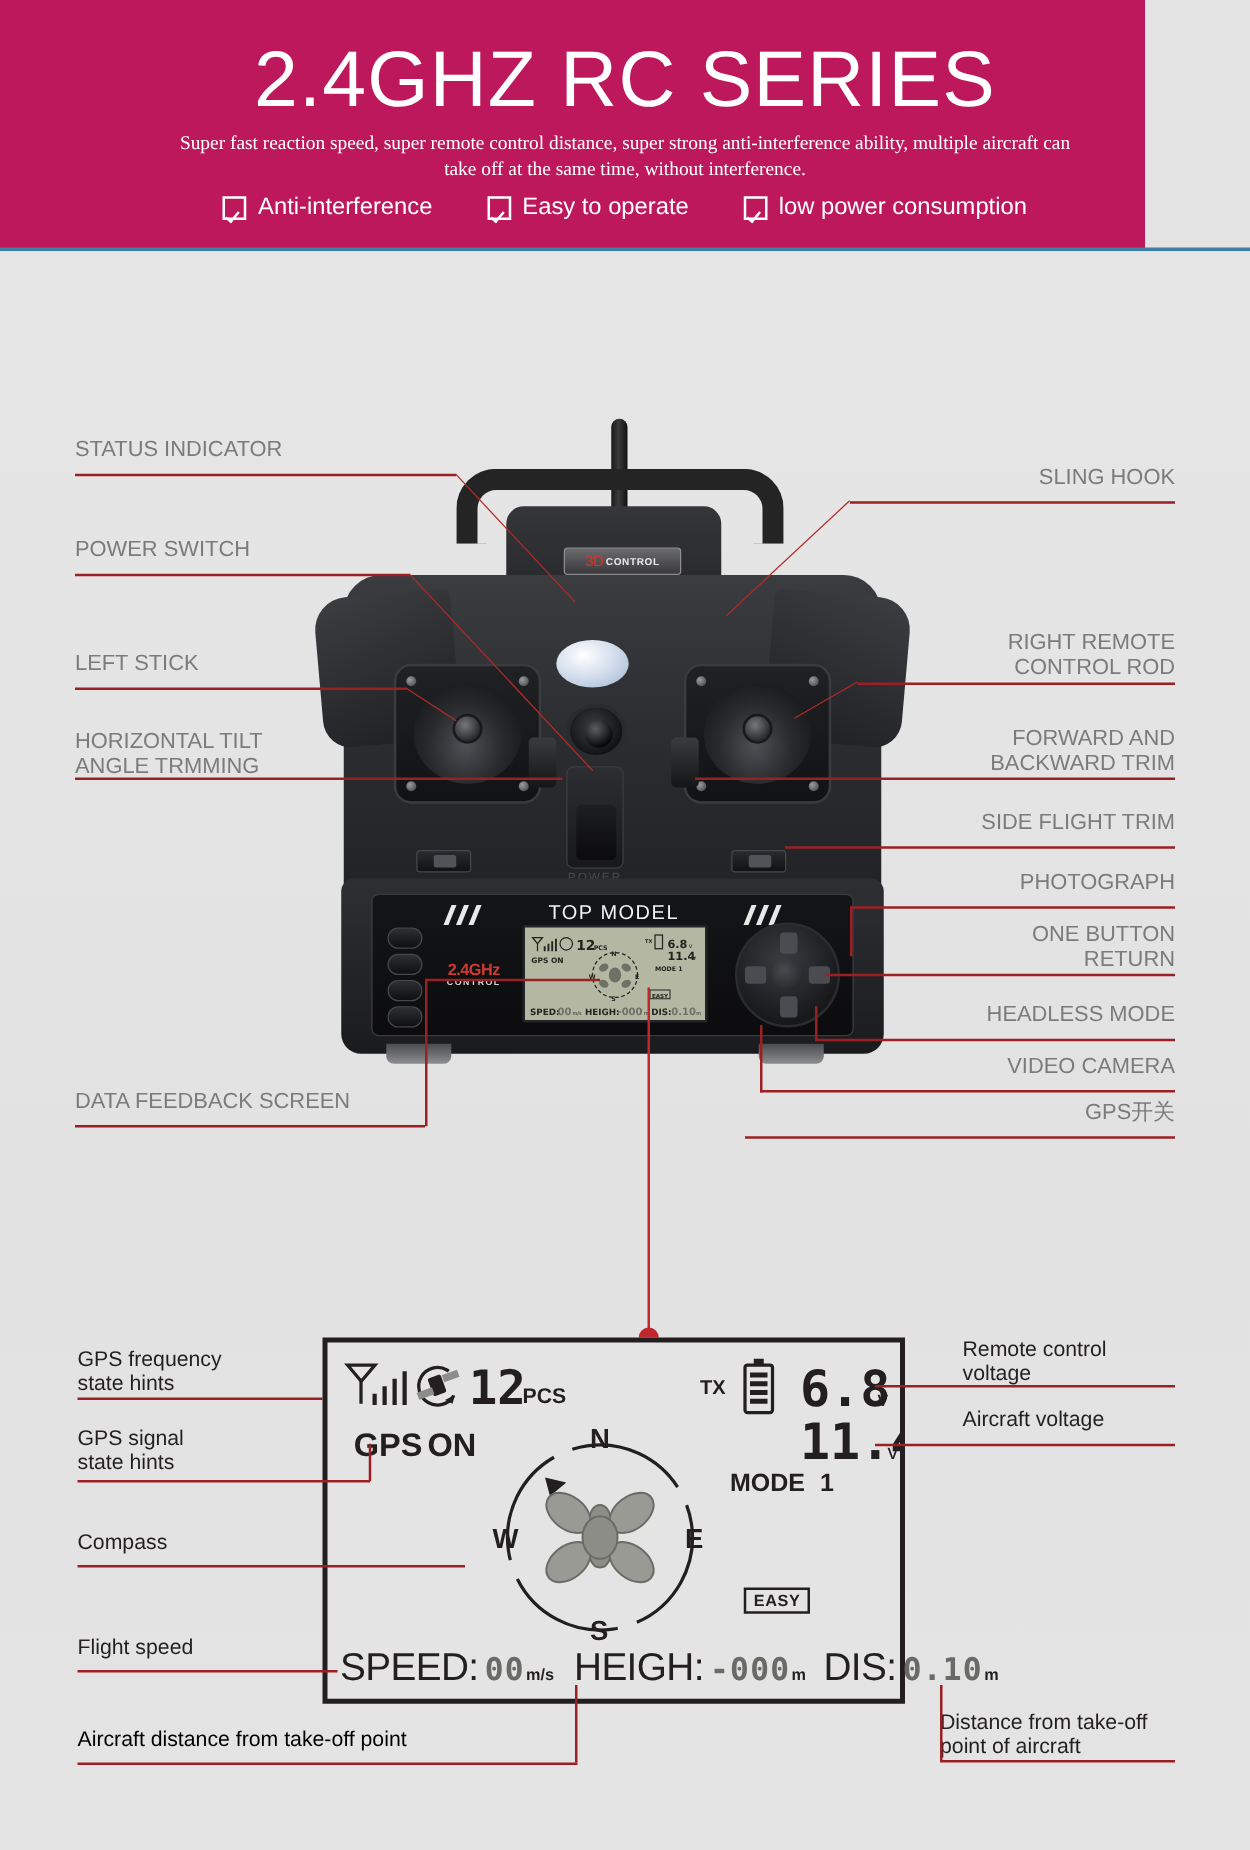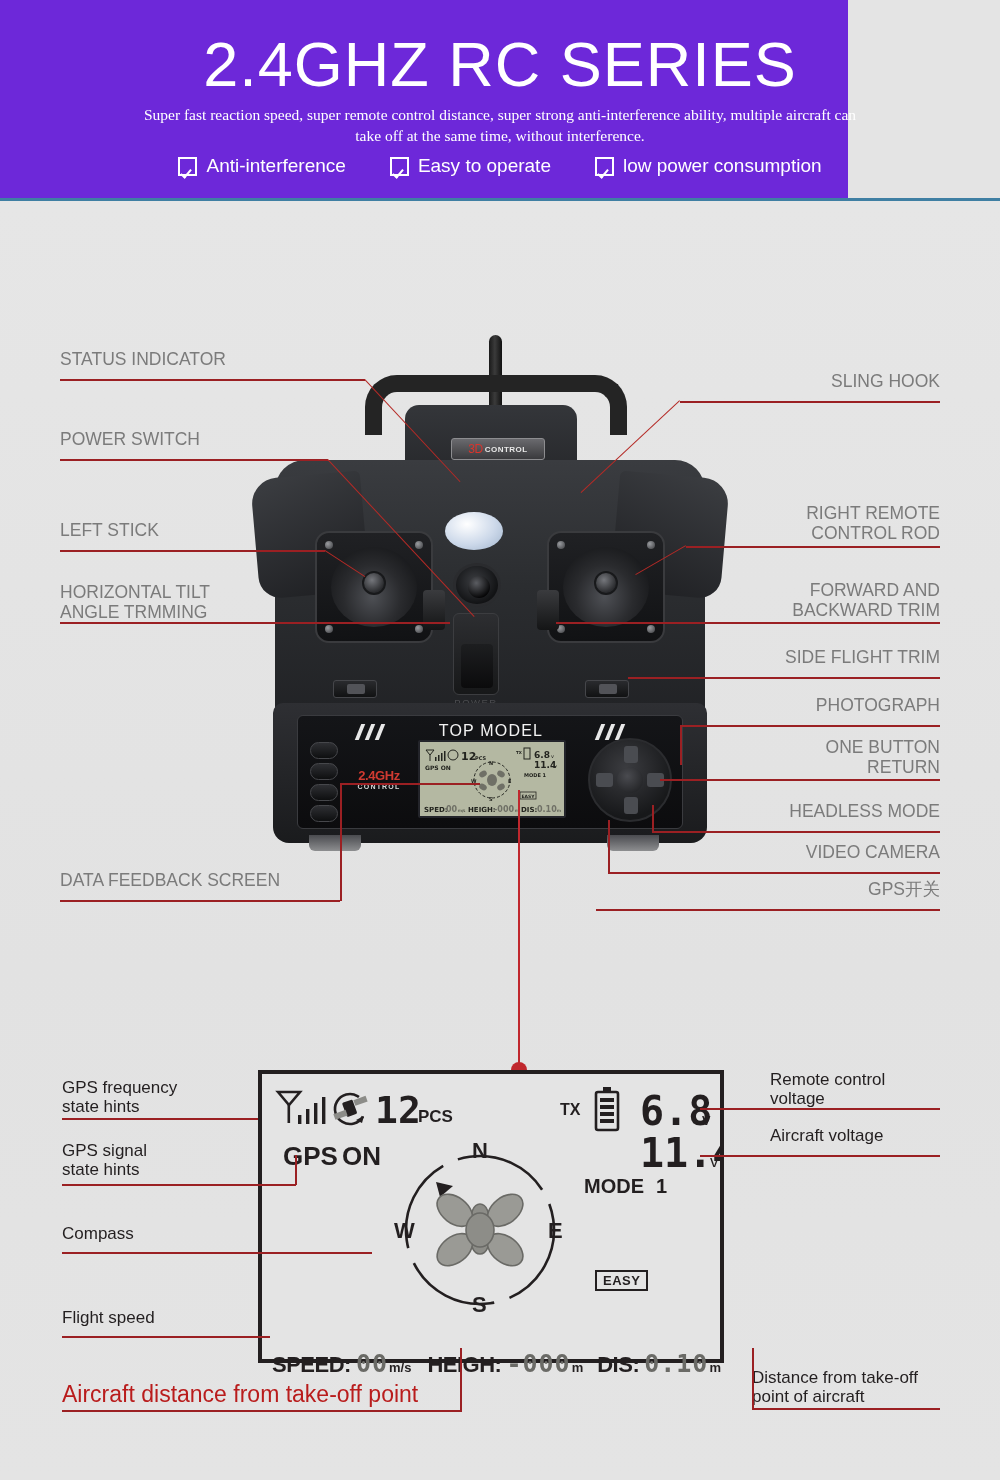--- a/index.html
+++ b/index.html
@@ -4,22 +4,22 @@
 <style>
   html,body{margin:0;padding:0;}
   body{
     width:1000px;height:1480px;overflow:hidden;position:relative;
     background:#e4e4e4;
     font-family:"Liberation Sans","DejaVu Sans",sans-serif;
   }
 
   
   .header{
-    position:absolute;left:0;top:0;width:848px;height:200px;
-    background:#6d28d9;color:#fff;text-align:center;box-sizing:border-box;
+    position:absolute;left:0;top:0;width:916px;height:200px;
+    background:#be185d;color:#fff;text-align:center;box-sizing:border-box;
   }
   .header-rule{position:absolute;left:0;top:198px;width:1000px;height:3px;background:#3f7fa3;}
   .title{
     position:absolute;left:0;top:33px;width:1000px;
     font-size:63px;letter-spacing:1px;font-weight:400;line-height:1;
     white-space:nowrap;
   }
   .subtitle{
     position:absolute;left:140px;top:105px;width:720px;
     font-size:15.5px;line-height:1.35;font-weight:400;font-family:Liberation Serif, serif;
@@ -218,21 +218,21 @@
   .easy-badge{
     position:absolute;left:595px;top:1270px;padding:1px 6px;
     border:2px solid #231f20;font-size:13px;font-weight:bold;color:#231f20;
     letter-spacing:.5px;
   }
 
   .lcdrow{
     position:absolute;left:272px;top:1316px;width:440px;
     display:flex;align-items:baseline;color:#231f20;white-space:nowrap;
   }
-  .lcdrow .lbl{font-size:22px;font-weight:bold;letter-spacing:-.5px;margin-top:36px;}
+  .lcdrow .lbl{font-size:31px;font-weight:normal;letter-spacing:-.5px;}
   .lcdrow .val{font-size:25px;font-weight:bold;letter-spacing:1px;color:#6a6a66;}
   .lcdrow .unit{font-size:13px;font-weight:bold;margin-left:1px;}
 </style>
 </head>
 <body>
 
 <div class="header">
   <div class="title">2.4GHZ RC SERIES</div>
   <div class="subtitle">Super fast reaction speed, super remote control distance, super strong anti-interference ability, multiple aircraft can take off at the same time, without interference.</div>
   <div class="feature-row">
@@ -553,15 +553,15 @@
 <div class="callout" style="left:770px;top:1126px;color:#231f20;font-size:17px">Aircraft voltage</div>
 <div class="cline" style="left:700px;top:1155px;width:240px"></div>
 
 <div class="callout" style="left:752px;top:1368px;color:#231f20;font-size:17px">
   <div>Distance from take-off</div>
   <div>point of aircraft</div>
 </div>
 <div class="cline" style="left:752px;top:1408px;width:188px"></div>
 <div class="cline" style="left:752px;top:1348px;width:1.5px;height:60px"></div>
 
-<div class="callout" style="left:62px;top:1382px;color:#b91c1c;font-size:23px">Aircraft distance from take-off point</div>
+<div class="callout" style="left:62px;top:1382px;color:#000000;font-size:17px">Aircraft distance from take-off point</div>
 <div class="cline" style="left:62px;top:1410px;width:400px"></div>
 <div class="cline" style="left:460px;top:1348px;width:1.5px;height:62px"></div>
 
 </body></html>

